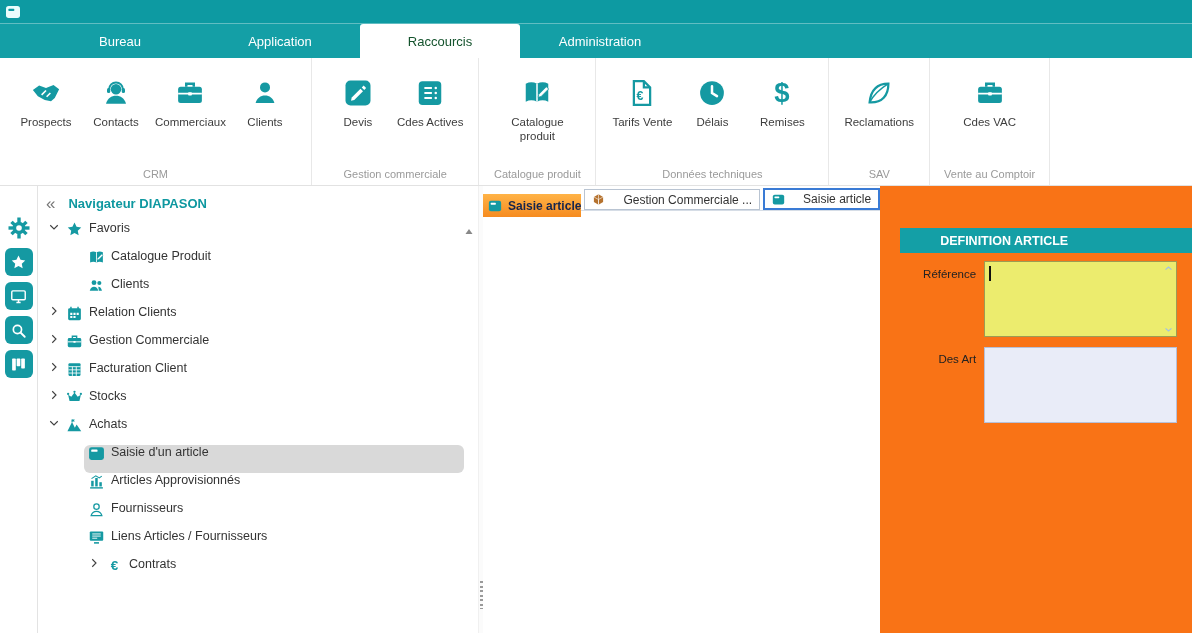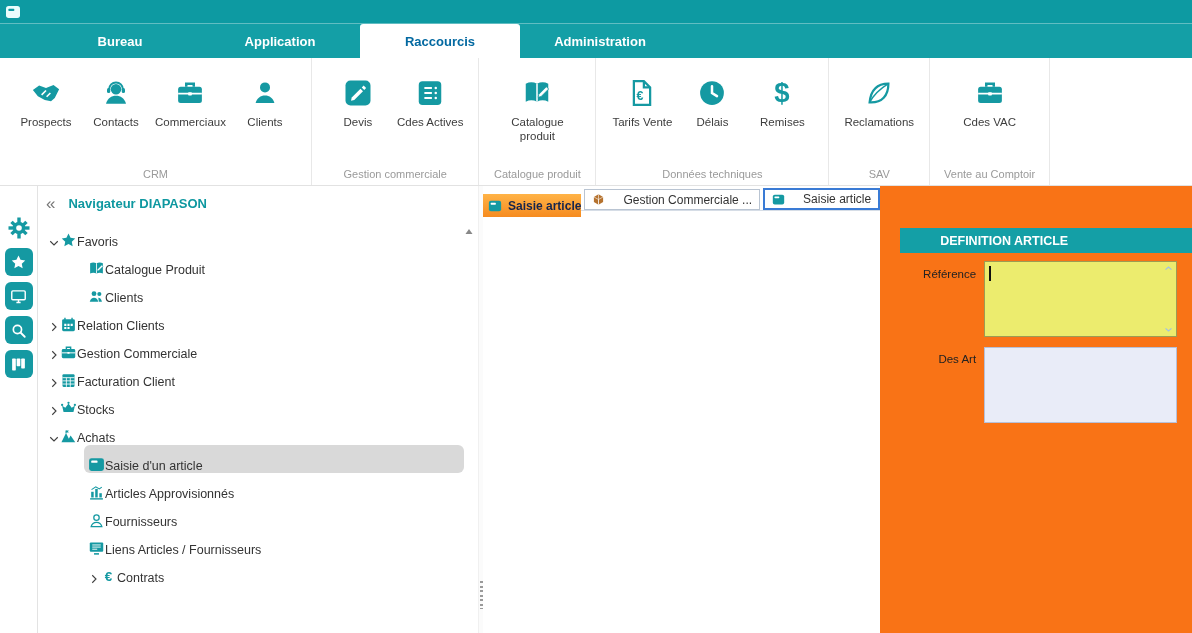--- a/index.html
+++ b/index.html
@@ -12,22 +12,22 @@
   .icon svg { width:100%; height:100%; display:block; }
 
   
   .titlebar { height:24px; background:#0d9aa2; display:flex; align-items:center;
     padding-left:5px; border-bottom:1px solid rgba(255,255,255,.35); }
   .titlebar .icon { width:16px; height:16px; }
 
   
   .ribbon-tabs { height:34px; background:#149fa6; display:flex; padding-left:40px; }
   .rtab { width:160px; display:flex; align-items:center; justify-content:center;
-    color:#fff; font-weight:bold; font-size:13px; cursor:default; }
-  .rtab.active { background:#fff; color:#0369a1; border-radius:3px 3px 0 0; }
+    color:#fff; font-weight:normal; font-size:13px; cursor:default; }
+  .rtab.active { background:#fff; color:#14532d; border-radius:3px 3px 0 0; }
 
   
   .ribbon-body { height:128px; background:#fff; display:flex;
     border-bottom:1px solid #e2e2e2; }
   .rgroup { display:flex; flex-direction:column; justify-content:space-between;
     border-right:1px solid #e8e8e8; padding:18px 12px 2px; }
   .ritems { display:flex; align-items:flex-start; justify-content:center; gap:2px; }
   .ritem { display:flex; flex-direction:column; align-items:center; gap:7px;
     min-width:68px; padding:2px 3px; cursor:pointer; }
   .ritem .icon { width:30px; height:30px; color:#1599a2; }
@@ -43,21 +43,21 @@
     align-items:center; justify-content:center; cursor:pointer; }
   .rail-btn.filled { background:#1599a2; }
   .rail-btn.filled .icon { color:#fff; width:17px; height:17px; }
   .rail-btn.plain .icon { color:#1599a2; width:24px; height:24px; }
 
   .nav-panel { width:440px; position:relative; }
   .nav-head { display:flex; align-items:center; gap:13px; padding:9px 0 2px 8px; }
   .nav-collapse { color:#777; font-size:17px; line-height:1; cursor:pointer; }
   .nav-title { color:#0f98a0; font-weight:bold; font-size:13px; }
   .tree { padding-top:7px; }
-  .trow { display:flex; align-items:flex-end; height:28px; font-size:12.5px;
+  .trow { display:flex; align-items:flex-start; height:28px; gap:6px; font-size:12.5px;
     color:#333; cursor:pointer; margin-right:14px; }
   .trow.lvl0 { padding-left:10px; }
   .trow.lvl1 { padding-left:50px; }
   .trow.lvl1.selected { background:#d9d9d9; margin-left:46px; padding-left:4px;border-radius:6px; }
   .tchev { width:12px; height:12px; color:#3f3f3f; flex:none; }
   .ticon { width:17px; height:17px; color:#1599a2; flex:none; }
   .tlabel { white-space:nowrap; }
   .tree-scroll-up { position:absolute; top:40px; right:3px; width:12px; height:12px;
     color:#888; cursor:pointer; }
 

